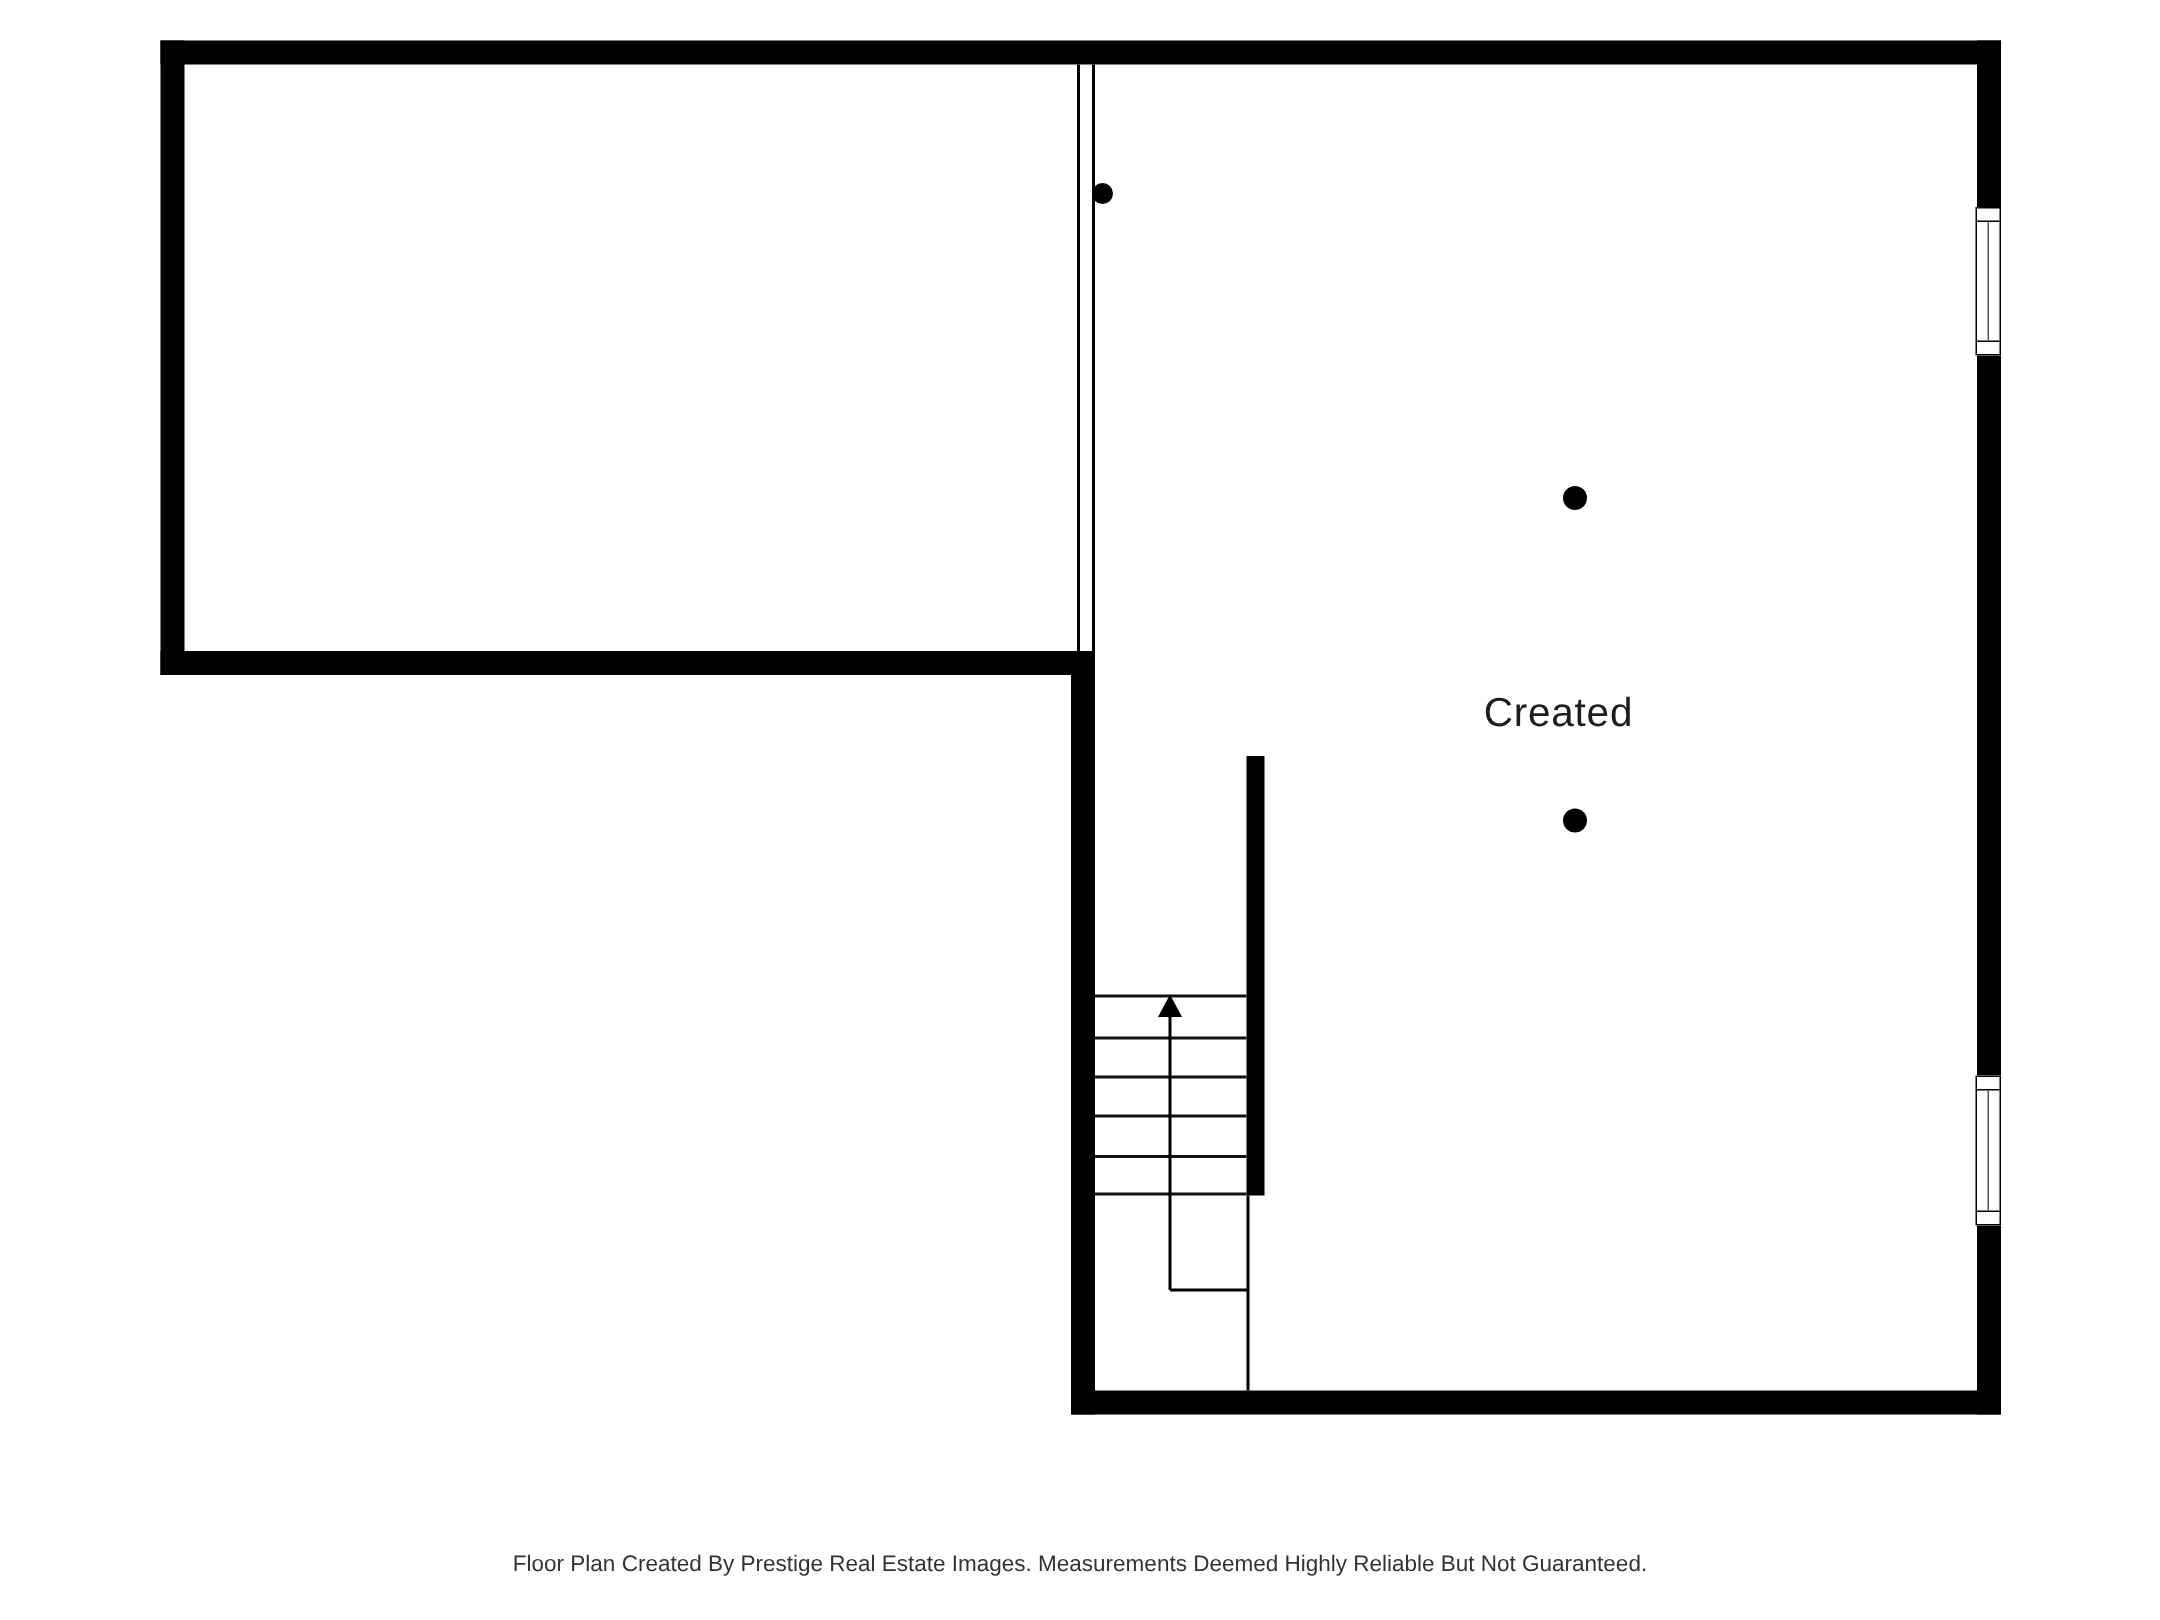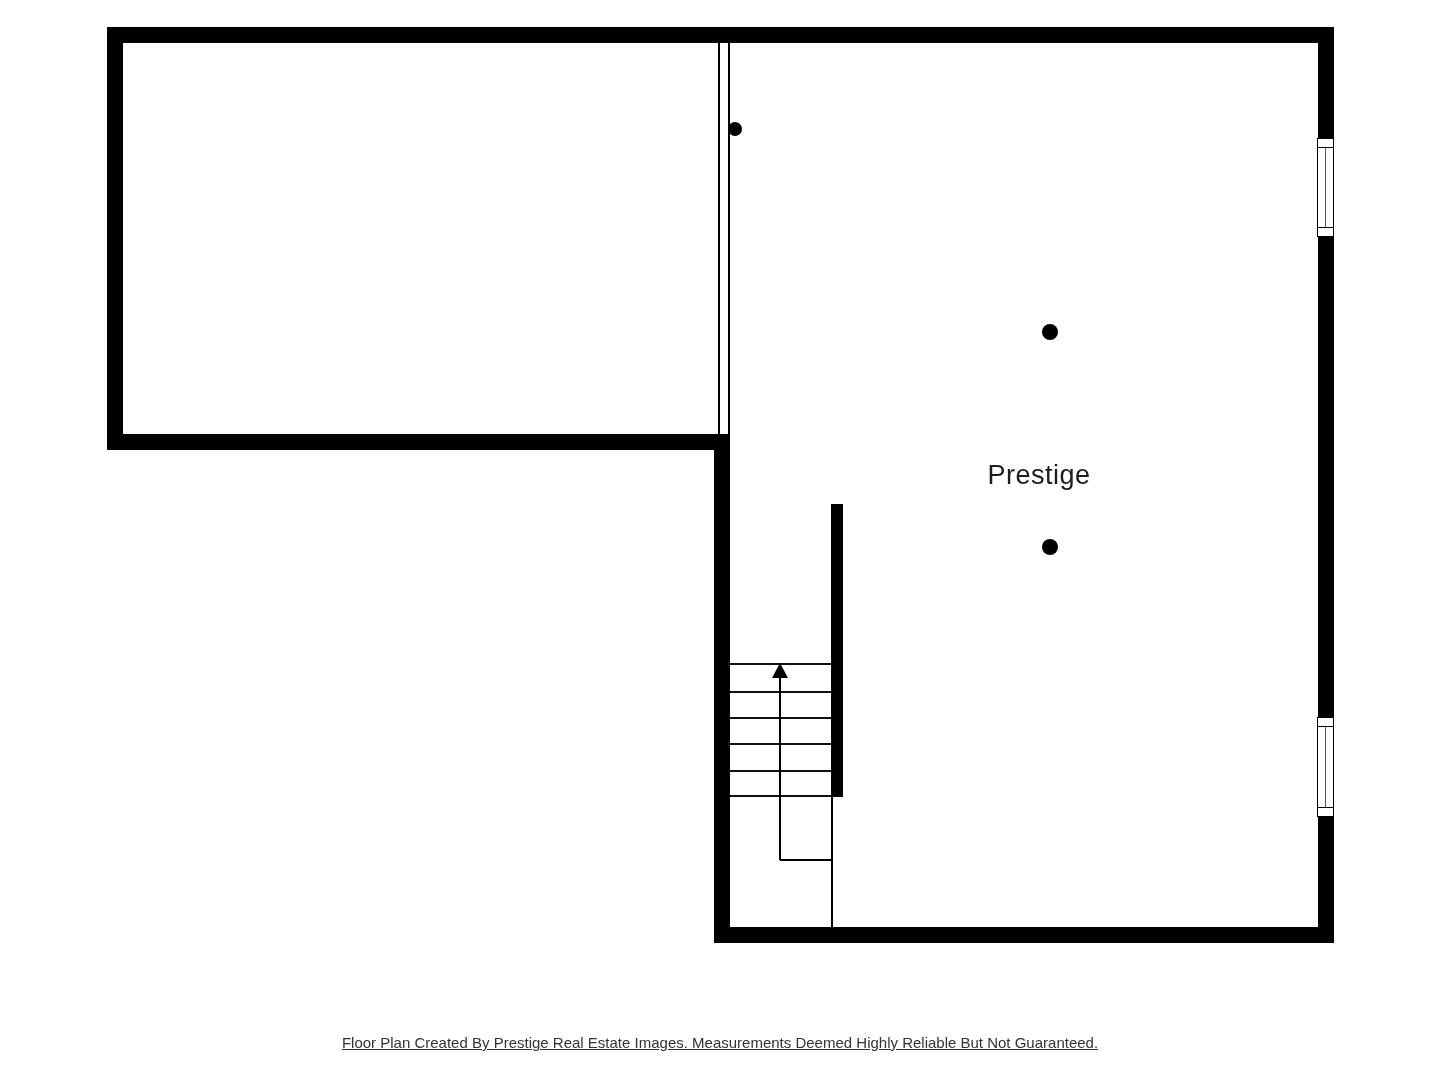--- a/index.html
+++ b/index.html
@@ -64,21 +64,20 @@
     letter-spacing: 0.5px;
   }
   .footer-note {
     position: absolute;
     left: 0;
     top: 1034px;
     width: 1440px;
     text-align: center;
     font-size: 15px;
     color: #333333;
-    text-decoration: underline;
   }
 </style>
 </head>
 <body>
 
 <div class="canvas">
 
   <div class="wall" style="left:107px; top:27px; width:1227px; height:16px;"></div>
 
   <div class="wall" style="left:107px; top:27px; width:16px; height:423px;"></div>
@@ -120,17 +119,17 @@
   <div class="thin-v" style="left:831px; top:797px; height:130px;"></div>
 
   <div class="arrowhead" style="left:772px; top:663px;"></div>
   <div class="thin-v" style="left:779px; top:677px; height:183px;"></div>
   <div class="thin-h" style="left:780px; top:859px; width:52px;"></div>
 
   <div class="dot" style="left:728px; top:122px; width:14px; height:14px;"></div>
   <div class="dot" style="left:1042px; top:324px; width:16px; height:16px;"></div>
   <div class="dot" style="left:1042px; top:539px; width:16px; height:16px;"></div>
 
-  <div class="room-label">Prestige</div>
+  <div class="room-label">Created</div>
 
   <div class="footer-note">Floor Plan Created By Prestige Real Estate Images. Measurements Deemed Highly Reliable But Not Guaranteed.</div>
 
 </div>
 
 </body></html>

